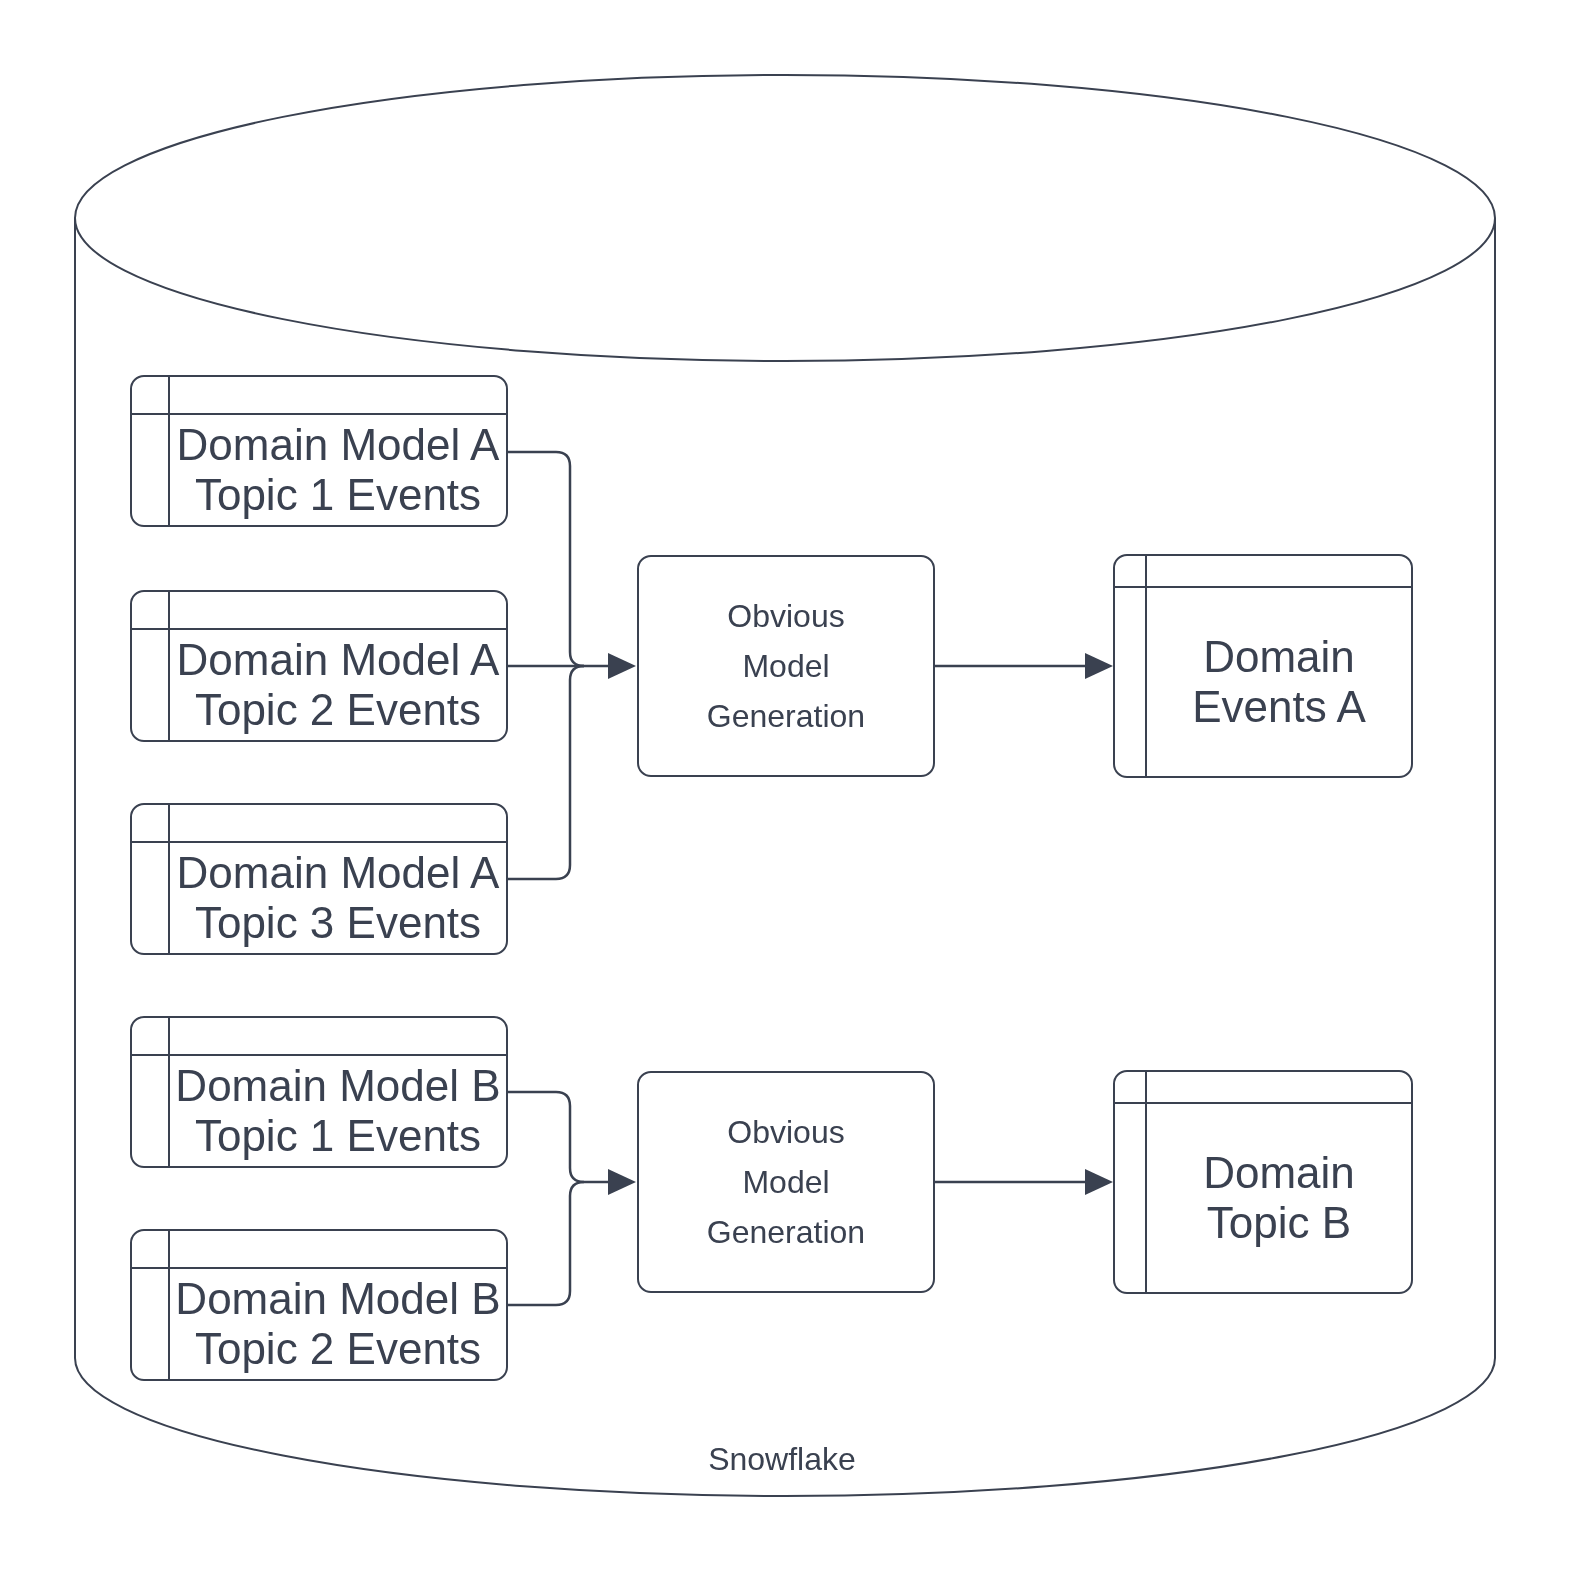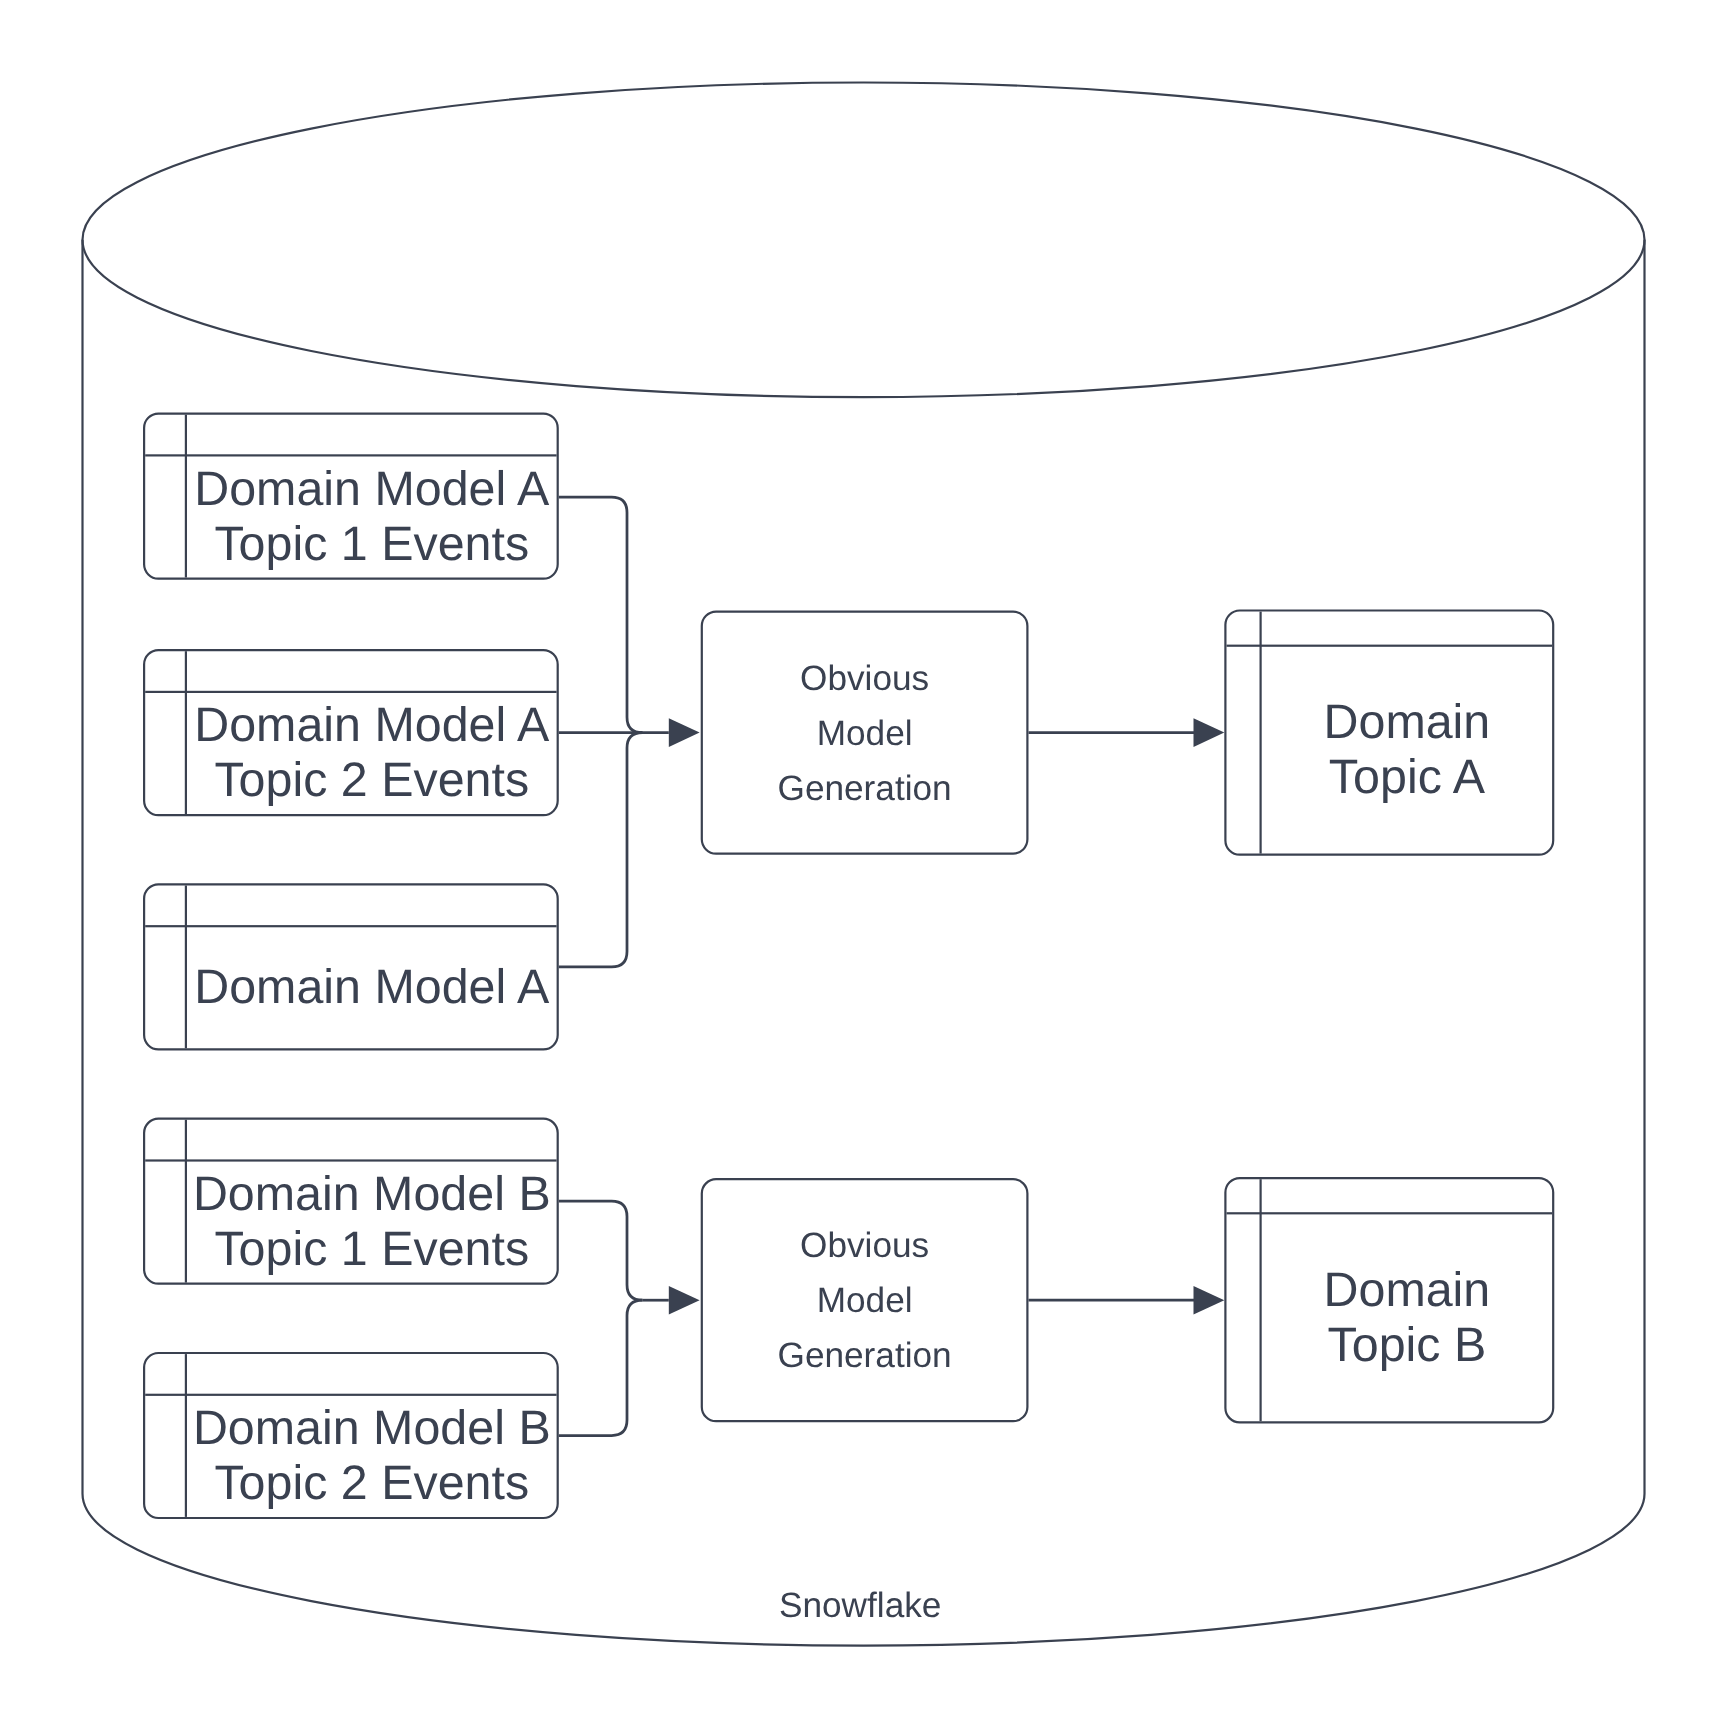--- a/index.html
+++ b/index.html
@@ -110,20 +110,21 @@
       <span>Domain Model A</span>
       <span>Topic 2 Events</span>
     </div>
   </div>
 
   <div class="table-node" style="left:130px;top:803px;width:378px;height:152px">
     <div class="tn-hline"></div>
     <div class="tn-vline"></div>
     <div class="tn-label">
       <span>Domain Model A</span>
+      <span>Topic 3 Events</span>
     </div>
   </div>
 
   <div class="table-node" style="left:130px;top:1016px;width:378px;height:152px">
     <div class="tn-hline"></div>
     <div class="tn-vline"></div>
     <div class="tn-label">
       <span>Domain Model B</span>
       <span>Topic 1 Events</span>
     </div>
@@ -148,21 +149,21 @@
     <span>Obvious</span>
     <span>Model</span>
     <span>Generation</span>
   </div>
 
   <div class="table-node model-table" style="left:1113px;top:554px;width:300px;height:224px">
     <div class="tn-hline"></div>
     <div class="tn-vline"></div>
     <div class="tn-label">
       <span>Domain</span>
-      <span>Topic A</span>
+      <span>Events A</span>
     </div>
   </div>
 
   <div class="table-node model-table" style="left:1113px;top:1070px;width:300px;height:224px">
     <div class="tn-hline"></div>
     <div class="tn-vline"></div>
     <div class="tn-label">
       <span>Domain</span>
       <span>Topic B</span>
     </div>

